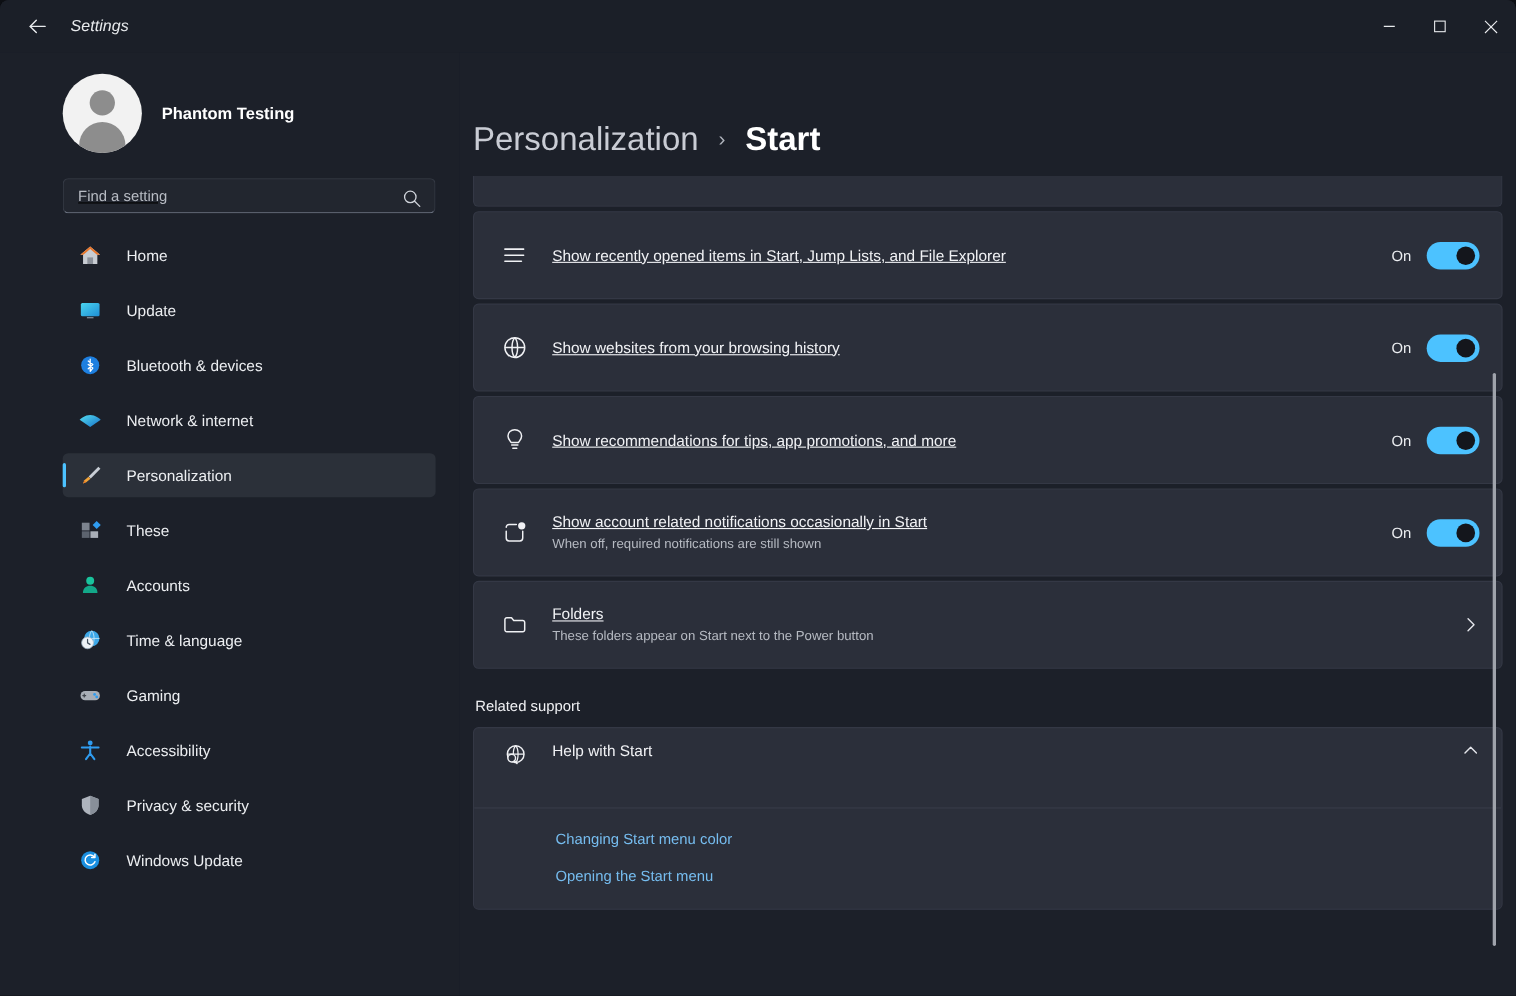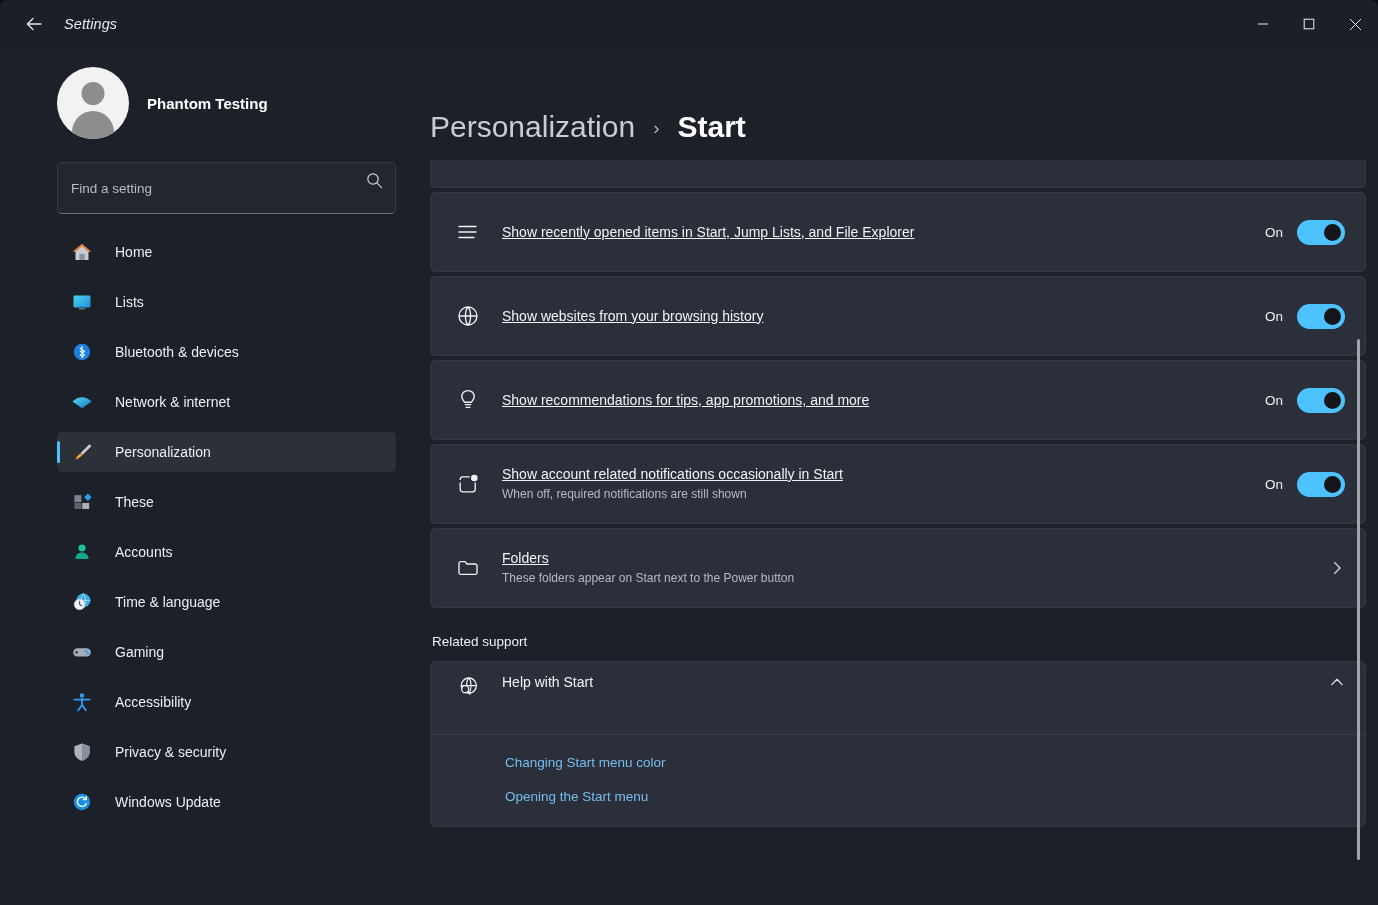--- a/index.html
+++ b/index.html
@@ -68,25 +68,25 @@
   }
   .avatar::after {
     content:""; position:absolute; left:50%; top:44px;
     width:42px; height:34px; border-radius:21px 21px 0 0;
     background:#8d8d8d; transform:translateX(-50%);
   }
   .profile-name {
     margin-left: 18px; font-size: 15px; font-weight: bold; color: #fff;
   }
   .search-wrap {
-    margin-top: 22px; height: 52px; position: relative;
+    margin-top: 22px; height: 32px; position: relative;
     background: #22262f; border: 1px solid #353a45;
     border-bottom: 1px solid #6b7280;
     border-radius: 5px;
-    display: flex; align-items: center;
+    display: flex; align-items: center; text-decoration: underline;
   }
   .search-wrap input {
     flex: 1; background: transparent; border: none; outline: none;
     color: #e6e8ec; font-size: 13.5px; padding: 0 36px 0 13px;
     font-family: "Liberation Sans", sans-serif;
   }
   .search-wrap input::placeholder { color: #b8bcc4; }
   .search-icon { position: absolute; right: 12px; top: 9px; }
 
   .nav { margin-top: 18px; }
@@ -248,21 +248,21 @@
               <defs>
                   <linearGradient id="gsys" x1="0" y1="0" x2="1" y2="1">
                 <stop offset="0" stop-color="#4ad4ef"></stop>
                     <stop offset="1" stop-color="#1f8fd6"></stop>
               </linearGradient>
                 </defs>
               <rect x="2.5" y="4.5" width="17" height="12" rx="1.4" fill="url(#gsys)"></rect>
               <rect x="8" y="17.2" width="6" height="1.2" fill="#7d8691"></rect>
             </svg>
           </span>
-          <span class="nav-label">Lists</span>
+          <span class="nav-label">Update</span>
         </div>
 
         <div class="nav-item">
           <span class="nav-ico">
             <svg width="22" height="22" viewBox="0 0 22 22">
               <circle cx="11" cy="11" r="8.2" fill="#1d7fe0"></circle>
               <path d="M9.2 7.2 L13.4 10.3 L9.2 14.3 M11 5.4 V16.6 L13.4 13.6 L9.2 10.3" fill="none" stroke="#ffffff" stroke-width="1.15" stroke-linejoin="round" stroke-linecap="round"></path>
             </svg>
           </span>
           <span class="nav-label">Bluetooth &amp; devices</span>

